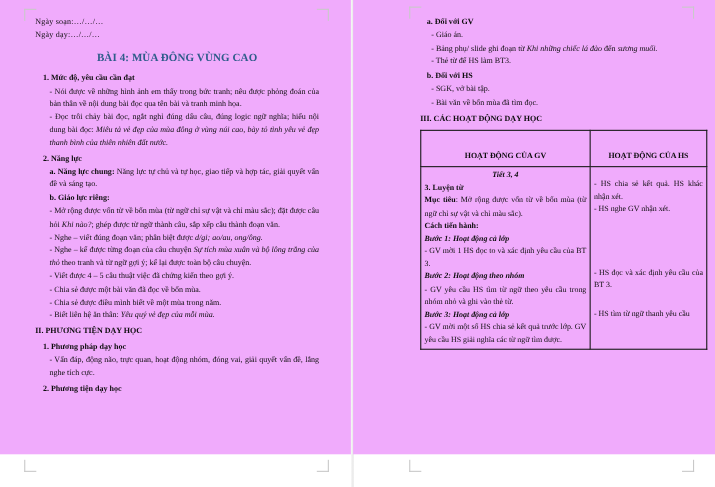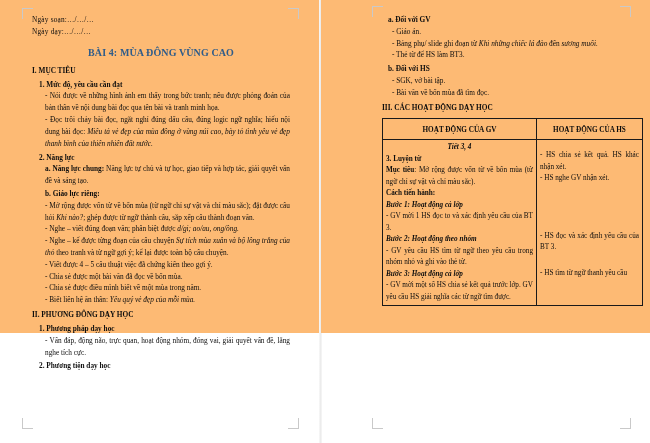--- a/index.html
+++ b/index.html
@@ -17,21 +17,21 @@
   .drag-handle{
     position:absolute;left:9px;top:26px;
     width:7px;height:11px;
     display:grid;grid-template-columns:repeat(2,3px);grid-template-rows:repeat(3,3px);
     gap:1px;
     opacity:.55;
   }
   .drag-handle i{display:block;width:2px;height:2px;background:#555;border-radius:50%;}
 
   
-  .page{position:relative;background:#fdba74;height:333px;box-sizing:border-box;}
+  .page{position:relative;background:#f0abfc;height:413px;box-sizing:border-box;}
   .page-left{width:320px;}
   .page-right{width:330px;}
   .page-gap{
     position:absolute;left:319px;top:0;width:3px;height:443px;
     background:linear-gradient(to right,#ffffff,#e6e6e6 40%,#e2e2e2 60%,#ffffff);
   }
   .page-right .edge-line{
     position:absolute;left:0;top:0;width:1px;height:443px;background:#ececec;
   }
 
@@ -67,21 +67,21 @@
     margin-top:4px;border-collapse:collapse;width:246px;
     table-layout:fixed;
   }
   .tbl td,.tbl th{
     border:1px solid #1a1a1a;
     vertical-align:top;
     padding:2px 3px;
     font-size:7.2px;line-height:1.6;
     font-weight:normal;
   }
-  .tbl th{text-align:center;font-weight:bold;padding:6px 3px 3px;}
+  .tbl th{text-align:center;font-weight:bold;padding:18px 3px 3px;}
   .col-gv{width:147px;}
   .col-hs{width:99px;}
   .cell-gv p,.cell-hs p{margin:0;}
   .tiet{text-align:center;font-style:italic;font-weight:bold;}
   .spacer{display:block;height:8px;}
   .spacer-lg{display:block;height:46px;}
   .spacer-md{display:block;height:14px;}
 </style>
 </head>
 <body>
@@ -102,21 +102,20 @@
     <div class="mark m-tr" style="left:288px;top:8px;"></div>
     <div class="mark m-bl" style="left:22px;top:418px;"></div>
     <div class="mark m-br" style="left:288px;top:418px;"></div>
 
     <div class="content lc">
       <p class="dateline">Ngày soạn:…/…/…</p>
       <p class="dateline">Ngày dạy:…/…/…</p>
 
       <p class="title">BÀI 4: MÙA ĐÔNG VÙNG CAO</p>
 
-      <p class="h1">I. MỤC TIÊU</p>
       <p class="h2">1. Mức độ, yêu cầu cần đạt</p>
       <p class="para">- Nói được về những hình ảnh em thấy trong bức tranh; nêu được phỏng đoán của bản thân về nội dung bài đọc qua tên bài và tranh minh họa.</p>
       <p class="para">
         <span>- Đọc trôi chảy bài đọc, ngắt nghỉ đúng dấu câu, đúng logic ngữ nghĩa; hiểu nội dung bài đọc: </span><span class="i">Miêu tả vẻ đẹp của mùa đông ở vùng núi cao, bày tỏ tình yêu vẻ đẹp thanh bình của thiên nhiên đất nước.</span>
       </p>
 
       <p class="h2">2. Năng lực</p>
       <p class="para">
         <span class="b">a. Năng lực chung:</span><span> Năng lực tự chủ và tự học, giao tiếp và hợp tác, giải quyết vấn đề và sáng tạo.</span>
       </p>
@@ -132,21 +131,21 @@
         <span>- Nghe – kể được từng đoạn của câu chuyện </span><span class="i">Sự tích mùa xuân và bộ lông trắng của thỏ</span><span> theo tranh và từ ngữ gợi ý; kể lại được toàn bộ câu chuyện.</span>
       </p>
       <p class="para">- Viết được 4 – 5 câu thuật việc đã chứng kiến theo gợi ý.</p>
       <p class="para">- Chia sẻ được một bài văn đã đọc về bốn mùa.</p>
       <p class="para">- Chia sẻ được điều mình biết về một mùa trong năm.</p>
 
       <p class="para">
         <span>- Biết liên hệ ăn thân: </span><span class="i">Yêu quý vẻ đẹp của mỗi mùa.</span>
       </p>
 
-      <p class="h1">II. PHƯƠNG ĐÔNG DẠY HỌC</p>
+      <p class="h1">II. PHƯƠNG TIỆN DẠY HỌC</p>
       <p class="h2">1. Phương pháp dạy học</p>
       <p class="para">- Vấn đáp, động não, trực quan, hoạt động nhóm, đóng vai, giải quyết vấn đề, lắng nghe tích cực.</p>
       <p class="h2">2. Phương tiện dạy học</p>
     </div>
   </div>
 
   <div class="page-gap"></div>
 
   <div class="page page-right">
     <div class="edge-line"></div>

